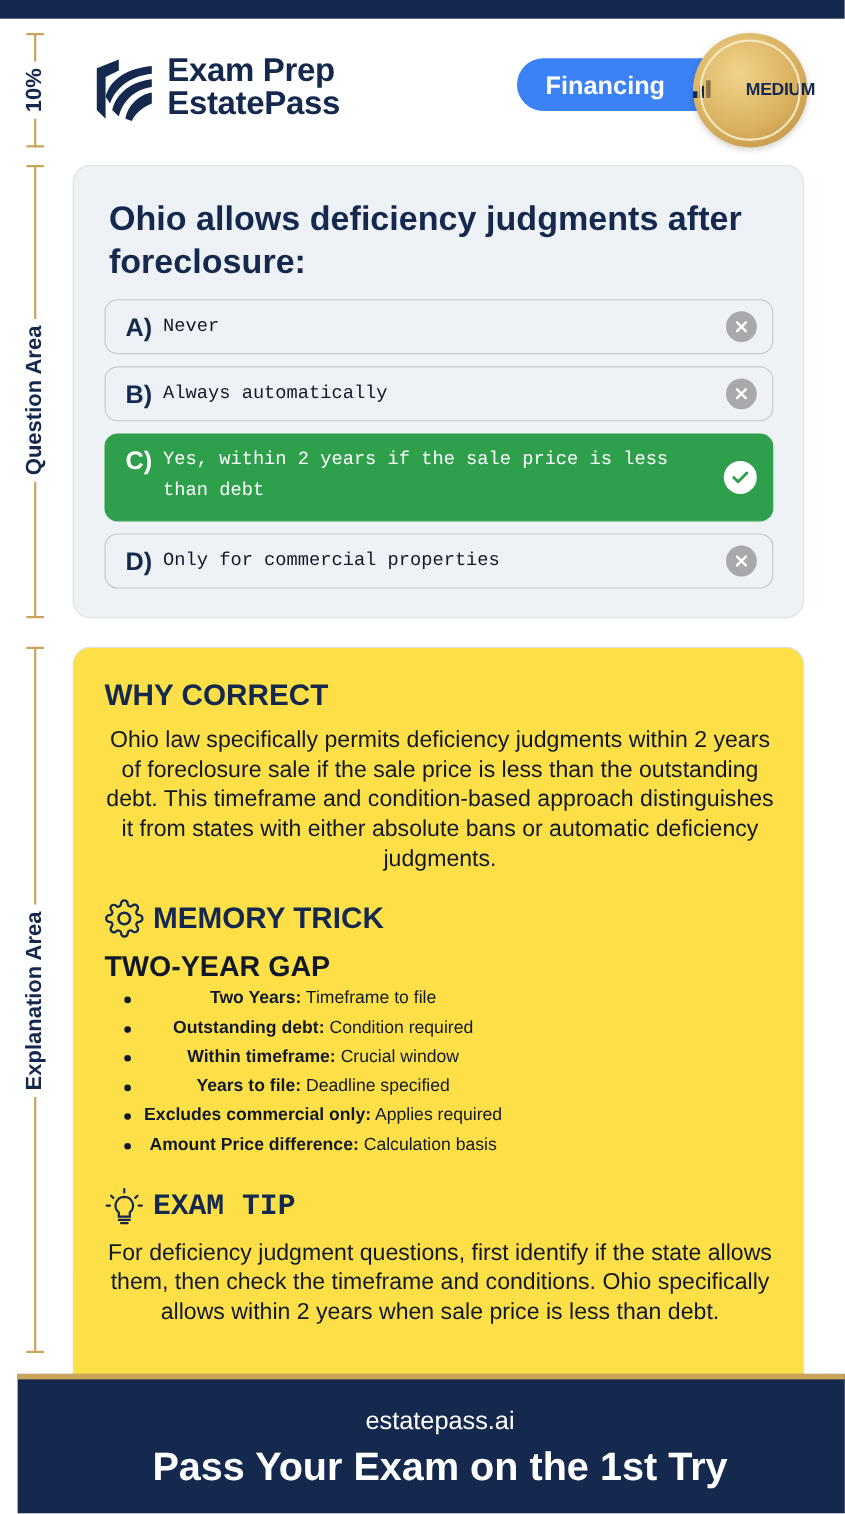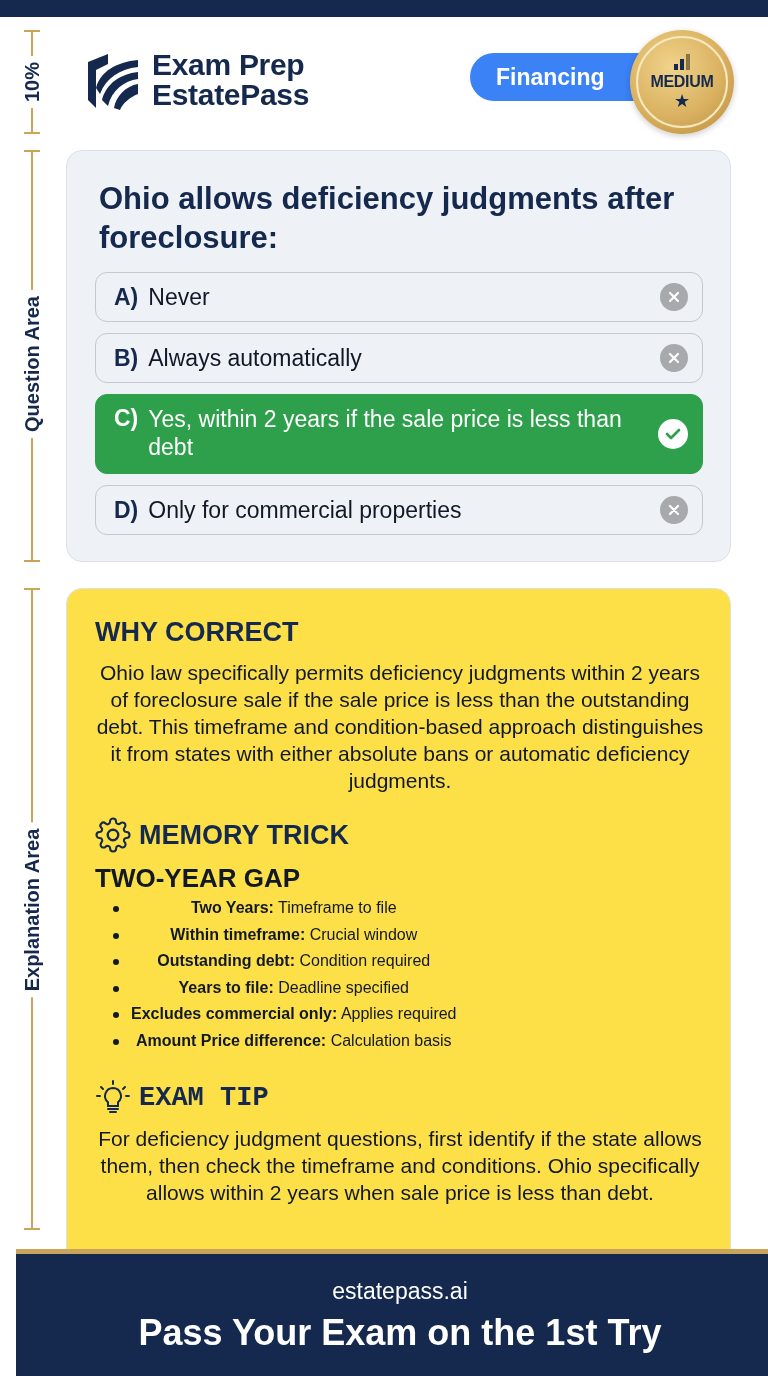--- a/index.html
+++ b/index.html
@@ -24,21 +24,21 @@
 
     .cat-pill {
       position: absolute; left: 470px; top: 53px; width: 200px; height: 48px;
       background: #3b82f6; border-radius: 28px; color: #fff; font-weight: 700; font-size: 23px;
       display: flex; align-items: center; padding-left: 26px;
     }
     .medal {
       position: absolute; left: 630px; top: 30px; width: 104px; height: 104px; border-radius: 50%;
       background: radial-gradient(circle at 40% 35%, #f0d38a 0%, #d9b160 55%, #b88a3a 100%);
       box-shadow: 0 2px 6px rgba(0,0,0,0.2);
-      display: flex; flex-direction: column; align-items: center; justify-content: center;
+      display: flex; flex-direction: row; align-items: center; justify-content: flex-start; gap: 32px;
     }
     .medal::before {
       content: ""; position: absolute; left: 6px; top: 6px; right: 6px; bottom: 6px;
       border: 2px solid #f6e7bf; border-radius: 50%;
     }
     .medal .bars { display: flex; align-items: flex-end; gap: 2px; height: 16px; margin-bottom: 3px; }
     .medal .bars span { width: 4px; background: #14294d; display: block; }
     .medal .bars span:nth-child(3) { background: #8b7347; }
     .medal .level { font-weight: 700; color: #14294d; font-size: 16px; letter-spacing: -0.3px; }
     .medal .star { color: #14294d; font-size: 18px; line-height: 20px; }
@@ -48,21 +48,21 @@
       position: absolute; left: 66px; top: 150px; width: 665px; height: 412px;
       background: #eef1f5; border: 1px solid #dde1e7; border-radius: 16px;
     }
     .q-title { position: absolute; left: 32px; top: 28px; width: 600px; font-weight: 700; color: #14294d; font-size: 31px; line-height: 39px; }
     .option {
       position: absolute; left: 28px; width: 608px; height: 50px;
       border: 1.5px solid #c4c8cf; border-radius: 12px; background: #eef1f5;
       display: flex; align-items: center; padding-left: 18px;
     }
     .option .letter { font-weight: 700; color: #14294d; font-size: 23px; margin-right: 10px; }
-    .option .text { color: #111827; font-size: 23px; }
+    .option .text { color: #111827; font-size: 17px; font-family: Liberation Mono, monospace; }
     .option .status {
       position: absolute; right: 14px; top: 50%; transform: translateY(-50%);
       width: 28px; height: 28px; border-radius: 50%; background: #a7a9ad;
       display: flex; align-items: center; justify-content: center;
     }
     .option.correct { background: #2ea04b; border-color: #2ea04b; height: 80px; align-items: flex-start; padding-top: 10px; }
     .option.correct .letter { color: #ffffff; }
     .option.correct .text { color: #ffffff; line-height: 28px; width: 500px; }
     .option.correct .status { background: #ffffff; width: 30px; height: 30px; }
 
@@ -184,22 +184,22 @@
   <div class="sec-title" style="top:228px;">
     <svg width="36" height="36" viewBox="0 0 24 24">
       <path d="M12 15.5a3.5 3.5 0 1 0 0-7 3.5 3.5 0 0 0 0 7z" fill="none" stroke="#14294d" stroke-width="1.6"></path>
       <path d="M19.4 15a1.65 1.65 0 0 0 .33 1.82l.06.06a2 2 0 1 1-2.83 2.83l-.06-.06a1.65 1.65 0 0 0-1.82-.33 1.65 1.65 0 0 0-1 1.51V21a2 2 0 1 1-4 0v-.09A1.65 1.65 0 0 0 9 19.4a1.65 1.65 0 0 0-1.82.33l-.06.06a2 2 0 1 1-2.83-2.83l.06-.06A1.65 1.65 0 0 0 4.68 15a1.65 1.65 0 0 0-1.51-1H3a2 2 0 1 1 0-4h.09A1.65 1.65 0 0 0 4.6 9a1.65 1.65 0 0 0-.33-1.82l-.06-.06a2 2 0 1 1 2.83-2.83l.06.06A1.65 1.65 0 0 0 9 4.68a1.65 1.65 0 0 0 1-1.51V3a2 2 0 1 1 4 0v.09a1.65 1.65 0 0 0 1 1.51 1.65 1.65 0 0 0 1.82-.33l.06-.06a2 2 0 1 1 2.83 2.83l-.06.06A1.65 1.65 0 0 0 19.4 9a1.65 1.65 0 0 0 1.51 1H21a2 2 0 1 1 0 4h-.09a1.65 1.65 0 0 0-1.51 1z" fill="none" stroke="#14294d" stroke-width="1.4"></path>
     </svg>
     <span>MEMORY TRICK</span>
   </div>
   <div class="mnemonic">TWO-YEAR GAP</div>
   <ul class="bullets">
     <li><span class="k">Two Years:</span> <span>Timeframe to file</span></li>
+    <li><span class="k">Outstanding debt:</span> <span>Condition required</span></li>
     <li><span class="k">Within timeframe:</span> <span>Crucial window</span></li>
-    <li><span class="k">Outstanding debt:</span> <span>Condition required</span></li>
     <li><span class="k">Years to file:</span> <span>Deadline specified</span></li>
     <li><span class="k">Excludes commercial only:</span> <span>Applies required</span></li>
     <li><span class="k">Amount Price difference:</span> <span>Calculation basis</span></li>
   </ul>
 
   <div class="sec-title" style="top:490px;font-family:Liberation Mono, monospace;">
     <svg width="36" height="38" viewBox="0 0 36 38">
       <path d="M18 9a8 8 0 0 0-5 14.2V27h10v-3.8A8 8 0 0 0 18 9z" fill="none" stroke="#14294d" stroke-width="2"></path>
       <path d="M13 30h10 M15 33h6" stroke="#14294d" stroke-width="2" stroke-linecap="round"></path>
       <path d="M18 2v3 M6 8l2 2 M30 8l-2 2 M2 17h3 M31 17h3" stroke="#14294d" stroke-width="2" stroke-linecap="round"></path>

